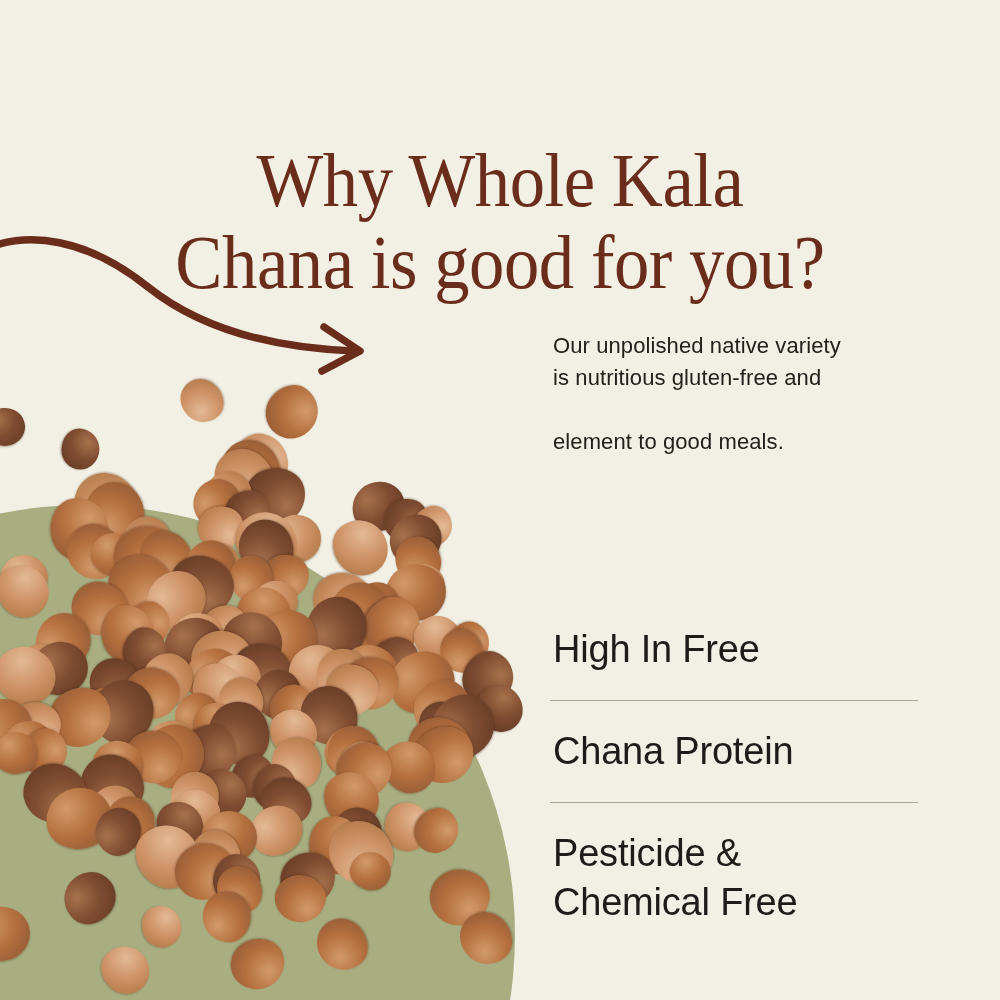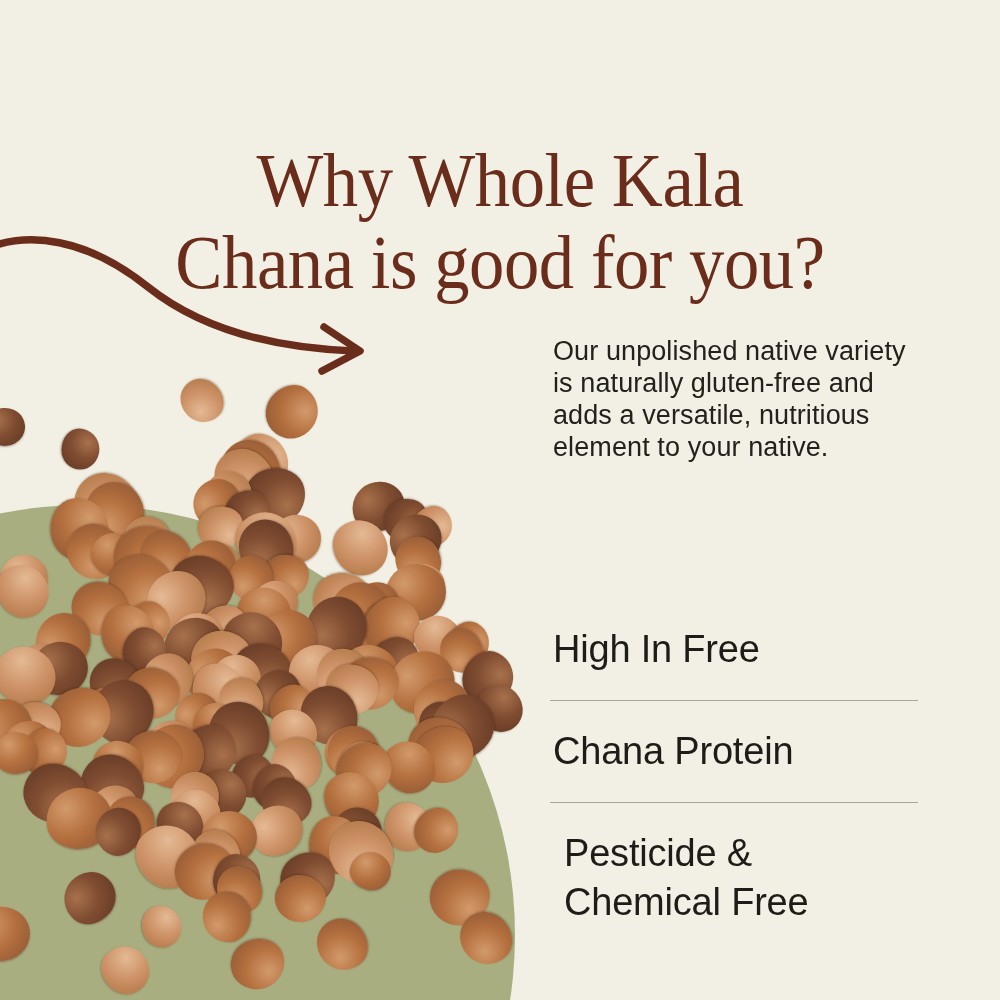--- a/index.html
+++ b/index.html
@@ -77,21 +77,21 @@
   }
 
   
   .body-copy {
     position: absolute;
     left: 553px;
     top: 308px;
     width: 372px;
     color: #23211C;
     font-family: "Liberation Sans", sans-serif;
-    font-size: 27px;
+    font-size: 22px;
     line-height: 32px;
     font-weight: 400;
     letter-spacing: 0.1px;
   }
   .benefits {
     position: absolute;
     left: 550px;
     top: 625px;
     width: 372px;
   }
@@ -99,21 +99,21 @@
     color: #1E1C18;
     font-family: "Liberation Sans", sans-serif;
     font-size: 38px;
     line-height: 49px;
     font-weight: 400;
     letter-spacing: -0.2px;
     white-space: pre-line;
   }
   .benefit-1 { padding: 0 0 26px 3px; }
   .benefit-2 { padding: 26px 0 26px 3px; }
-  .benefit-3 { padding: 26px 0 0 3px; margin-left: 11px; }
+  .benefit-3 { padding: 26px 0 0 3px; }
   .divider {
     height: 1px;
     width: 368px;
     background: #A9A698;
   }
 </style>
 </head>
 <body>
 
 <div id="poster">
@@ -282,23 +282,23 @@
 
   <div class="arrow-wrap">
     <svg width="420" height="170" viewBox="0 0 420 170" fill="none" xmlns="http://www.w3.org/2000/svg">
       <path d="M0 36 C 48 14, 108 24, 168 72 C 222 115, 292 133, 374 136" stroke="#6B2D1B" stroke-width="7.5" stroke-linecap="round" fill="none"></path>
       <path d="M344 112 L 380 136 L 342 156" stroke="#6B2D1B" stroke-width="7.5" stroke-linecap="round" stroke-linejoin="round" fill="none"></path>
     </svg>
   </div>
 
   <p class="body-copy">
     <span>Our unpolished native variety</span><br>
-    <span>is naturally gluten-free and</span><br>
-    <span>adds a versatile, nutritious</span><br>
-    <span>element to your native.</span>
+    <span>is nutritious gluten-free and</span><br>
+    <br>
+    <span>element to good meals.</span>
   </p>
 
   <div class="benefits">
     <div class="benefit benefit-1">High In Free</div>
     <div class="divider"></div>
     <div class="benefit benefit-2">Chana Protein</div>
     <div class="divider"></div>
     <div class="benefit benefit-3">Pesticide &amp;
 Chemical Free</div>
   </div>

